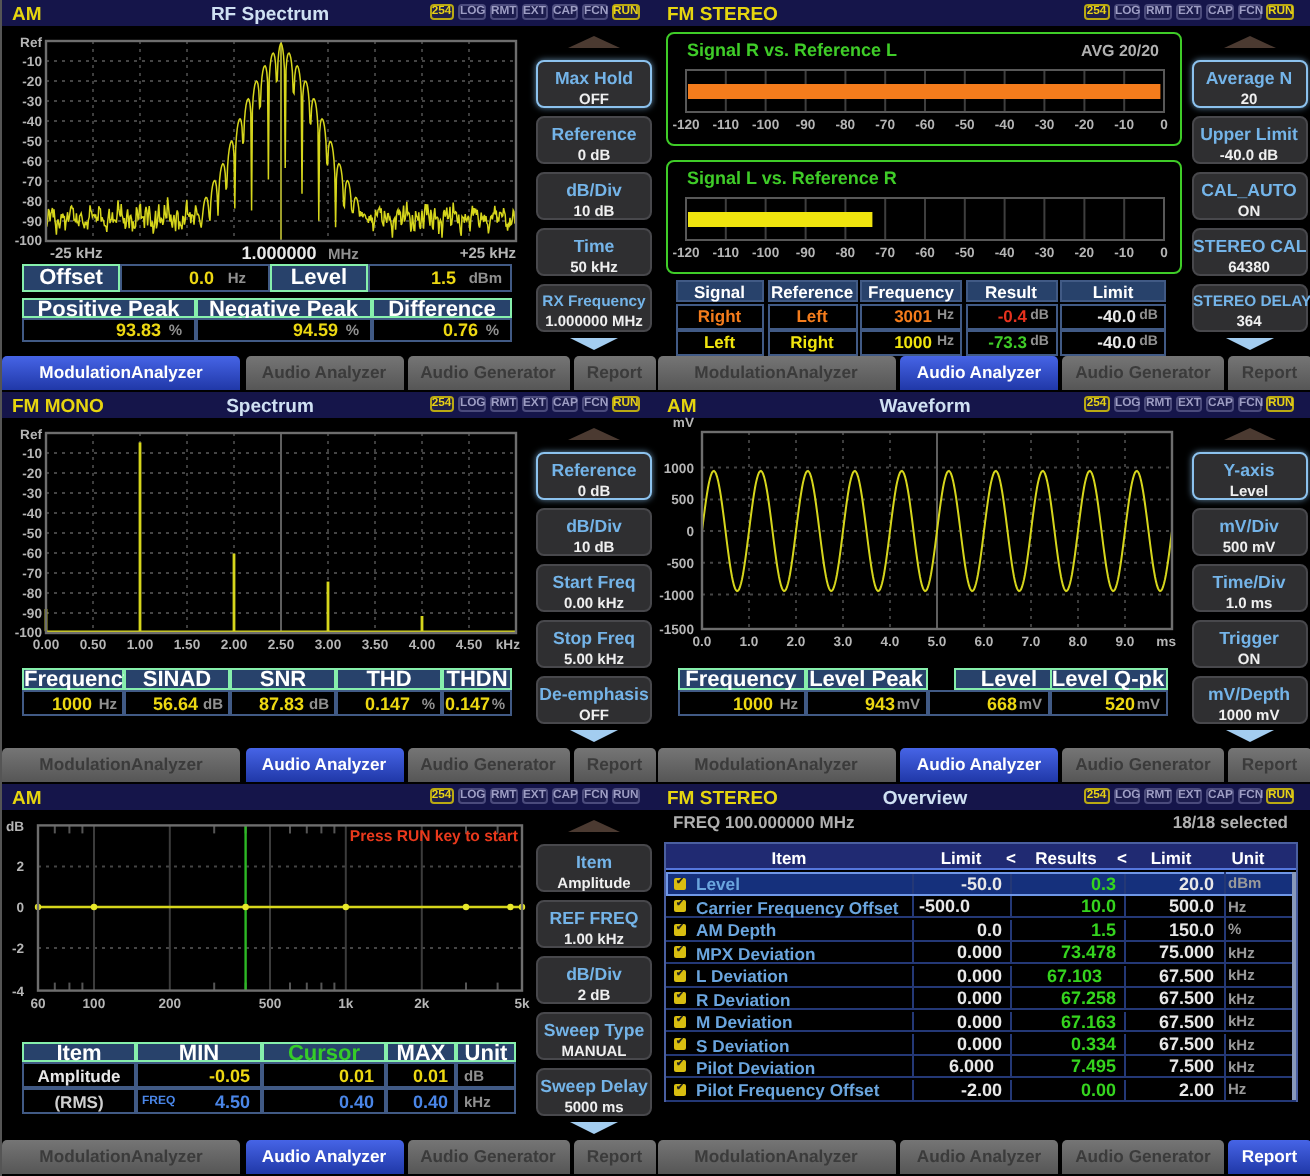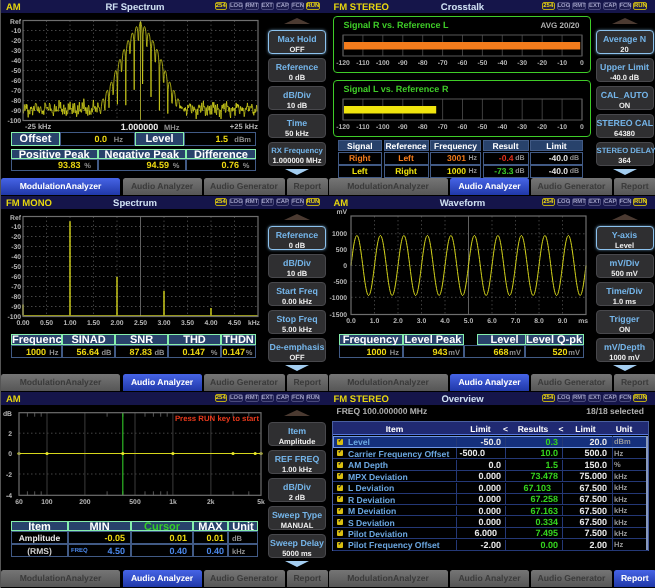--- a/index.html
+++ b/index.html
@@ -172,21 +172,20 @@
     <div class="tabrow">
       <div class="tab on" style="left:0px;width:119px">ModulationAnalyzer</div>
       <div class="tab" style="left:121.5px;width:79px">Audio Analyzer</div>
       <div class="tab" style="left:202.5px;width:81px">Audio Generator</div>
       <div class="tab" style="left:285.5px;width:41.5px">Report</div>
     </div>
   </div>
 <div class="panel" style="left:327.5px;top:0px">
     <div class="tbar">
       <span class="mode">FM STEREO</span>
-      <span class="ttl">Crosstalk</span>
       <div class="badges">
         <div class="badge by" style="width:12.5px">254</div>
         <div class="badge bg" style="width:13.5px">LOG</div>
         <div class="badge bg" style="width:14px">RMT</div>
         <div class="badge bg" style="width:13px">EXT</div>
         <div class="badge bg" style="width:13.5px">CAP</div>
         <div class="badge bg" style="width:12.5px">FCN</div>
         <div class="badge by" style="width:14px">RUN</div>
       </div>
     </div>

